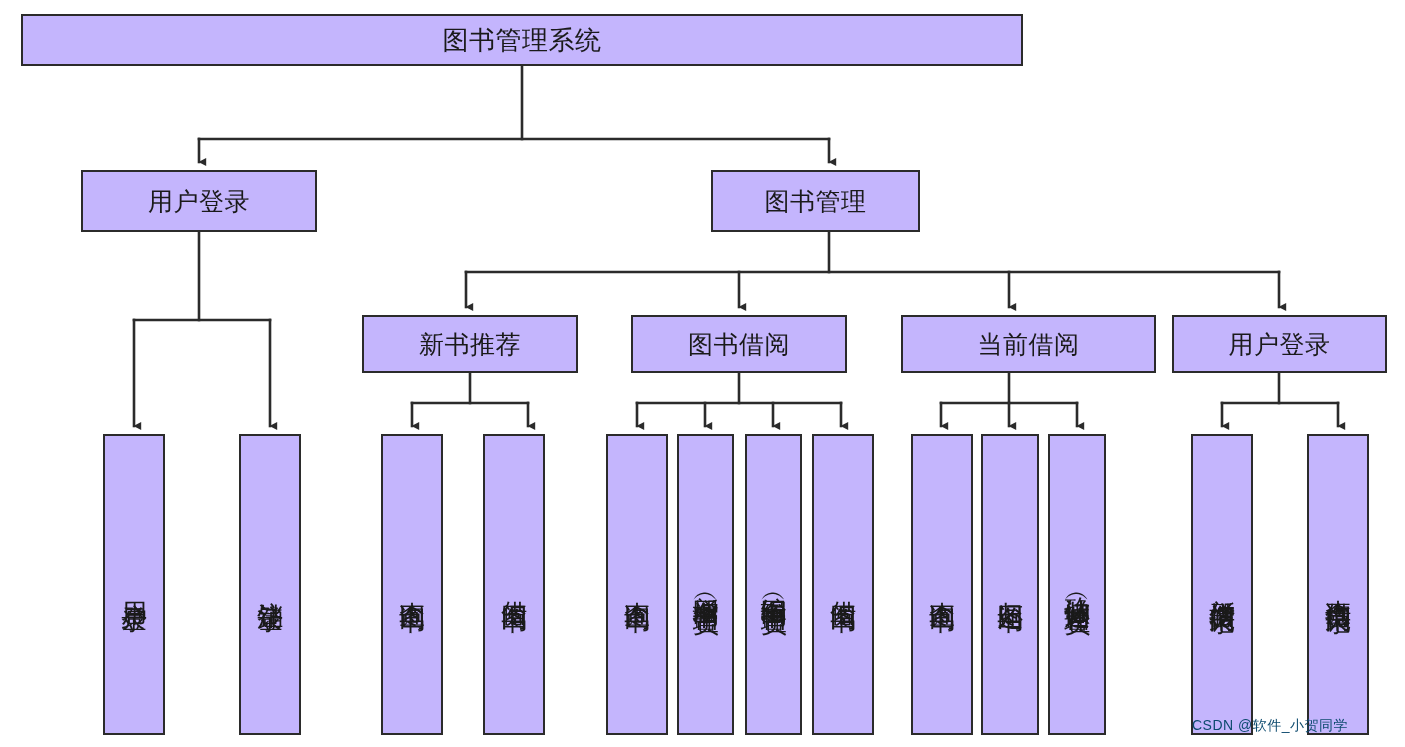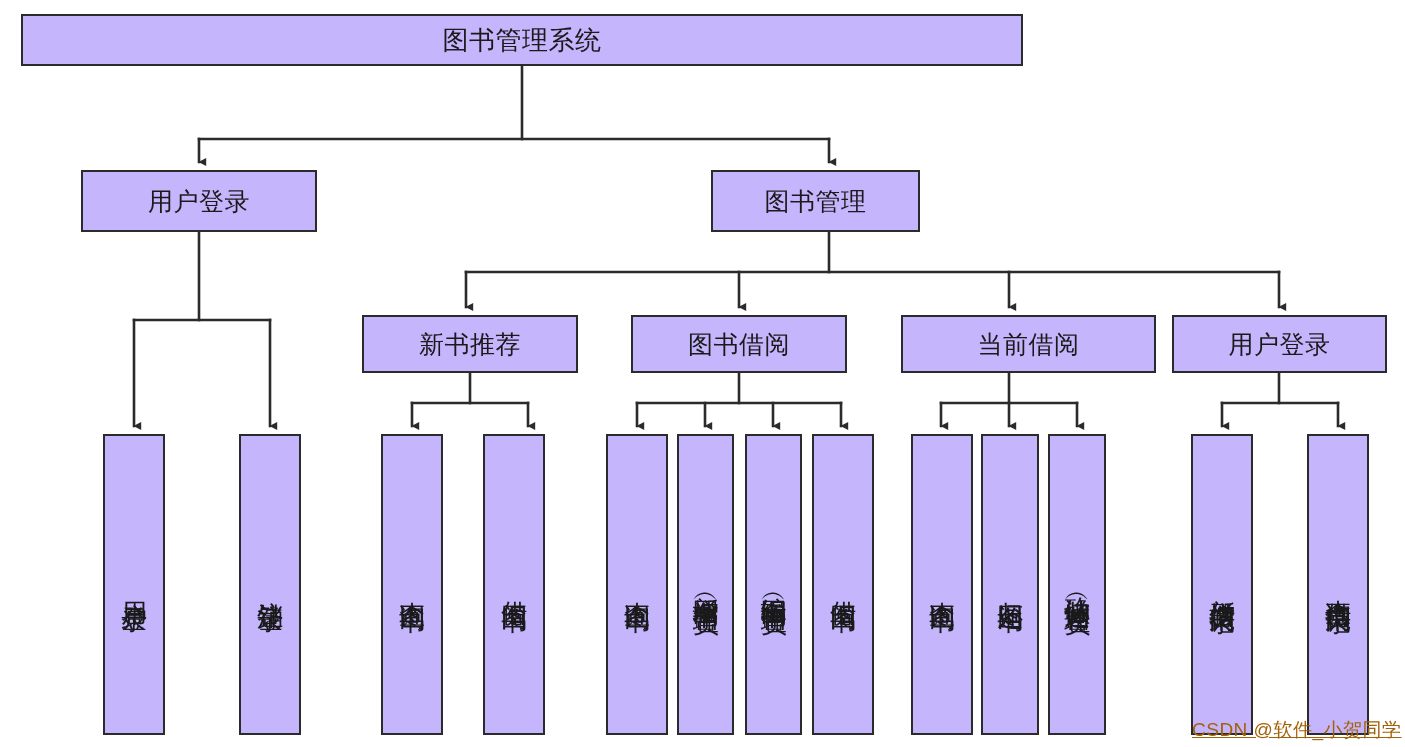--- a/index.html
+++ b/index.html
@@ -54,25 +54,24 @@
   .node.vert .label {
     writing-mode: vertical-rl;
     text-orientation: upright;
     font-size: 26px;
     line-height: 1.05;
     letter-spacing: 2px;
     max-height: 100%;
   }
   .watermark {
     position: absolute;
-    font-size: 19px;
-    color: #a16207;
+    font-size: 14px;
+    color: #0c4a6e;
     white-space: nowrap;
     letter-spacing: 0.5px;
-    text-decoration: underline;
   }
 </style>
 </head>
 <body>
 
 <div id="canvas">
 
   <svg class="edges" viewBox="0 0 1405 747">
     <defs>
       <marker id="arrow" markerWidth="9" markerHeight="9" refX="4.5" refY="7.6" orient="auto-start-reverse" markerUnits="userSpaceOnUse">

